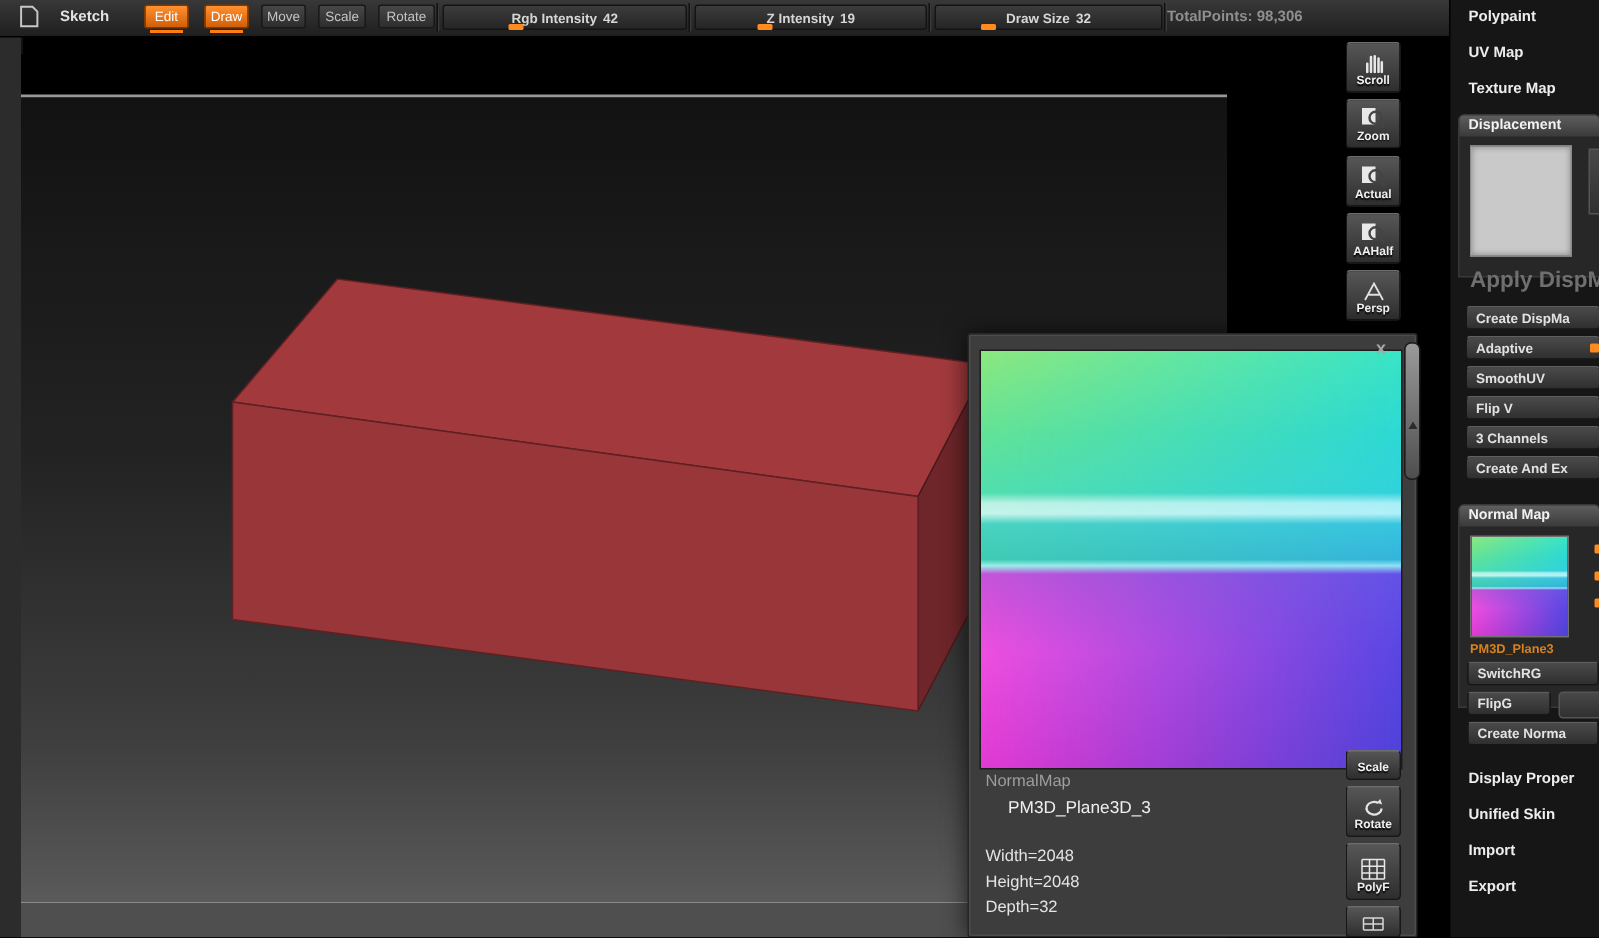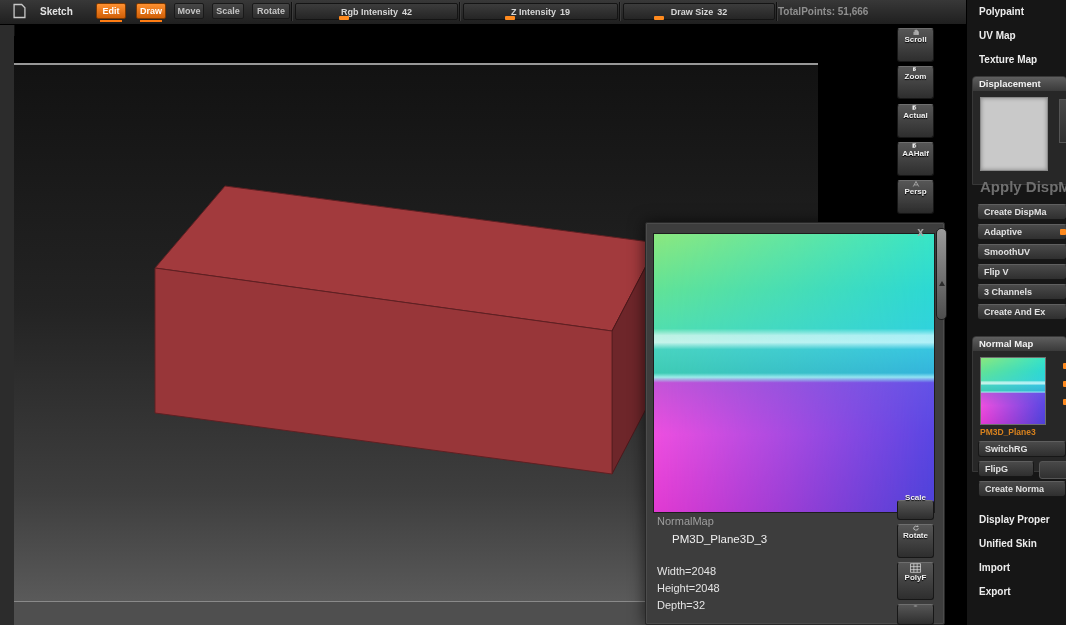--- a/index.html
+++ b/index.html
@@ -4,21 +4,21 @@
 <style>
   html,body{margin:0;padding:0;background:#000;}
   #page{position:relative;width:1066px;height:625px;overflow:hidden;
         font-family:"Liberation Sans",sans-serif;background:#000;user-select:none;}
 
   
   #topbar{position:absolute;left:0;top:0;width:966px;height:24px;
           background:linear-gradient(#383838,#1f1f1f);border-bottom:1px solid #000;z-index:4;}
   .doc-icon{position:absolute;left:13px;top:3px;}
   #sketch-label{position:absolute;left:40px;top:0;line-height:24px;font-size:10px;font-weight:bold;color:#e2e2e2;}
-  .mode-btn{position:absolute;top:3px;height:16px;border-radius:2px;font-size:9px;font-weight:bold;
+  .mode-btn{position:absolute;top:3px;height:16px;border-radius:2px;font-size:9px;font-weight:normal;
             display:flex;align-items:center;justify-content:center;padding:0 5px;box-sizing:border-box;}
   .mode-btn.inactive{background:linear-gradient(#474747,#2d2d2d);border:1px solid #191919;color:#c4c4c4;}
   .mode-btn.active{background:linear-gradient(#ff9узь030,#d05f08);background:linear-gradient(#ff9030,#d05f08);
             border:1px solid #7c3a02;color:#fff;}
   .mode-btn.active::after{content:"";position:absolute;left:3px;right:3px;bottom:-4px;height:2px;background:#ff7d14;}
   .vsep{position:absolute;top:2px;height:19px;width:1px;background:#101010;border-right:1px solid #3c3c3c;}
   .slider{position:absolute;top:3px;height:17px;border-radius:2px;background:linear-gradient(#3c3c3c,#252525);
           border:1px solid #141414;box-sizing:border-box;display:flex;align-items:center;justify-content:center;
           font-size:9px;font-weight:bold;color:#d6d6d6;gap:4px;text-align:center;}
   .slider .thumb{position:absolute;bottom:-1px;width:10px;height:4px;background:#ff8a1e;border-radius:1px;}
@@ -32,21 +32,21 @@
             background:linear-gradient(#121212 0%,#232323 45%,#3e3e3e 80%,#5a5a5a 100%);}
   #doc-bottom-line{position:absolute;left:14px;top:601px;width:804px;height:1px;background:#8a8a8a;}
   #doc-below{position:absolute;left:14px;top:602px;width:804px;height:23px;background:#4f4f4f;}
   #right-black{position:absolute;left:818px;top:24px;width:148px;height:601px;background:#000;}
   #box-svg{position:absolute;left:140px;top:170px;z-index:2;}
 
   
   .icon-btn{position:absolute;left:897px;width:37px;border-radius:3px;box-sizing:border-box;
             background:linear-gradient(#565656,#2e2e2e);border:1px solid #171717;border-top-color:#6e6e6e;
             display:flex;flex-direction:column;align-items:center;justify-content:flex-end;
-            padding-bottom:17px;z-index:3;}
+            padding-bottom:3px;z-index:3;}
   .icon-btn .lbl{font-size:8px;font-weight:bold;color:#f0f0f0;text-shadow:0 1px 1px #000;line-height:9px;}
   .icon-btn.over{z-index:8;}
   #scrollbar{position:absolute;left:936px;top:228px;width:11px;height:92px;border-radius:5px;z-index:9;
              background:linear-gradient(#9a9a9a,#4e4e4e);border:1px solid #1c1c1c;box-sizing:border-box;}
   #scrollbar .arr{width:0;height:0;margin:52px auto 0;border-left:3px solid transparent;
                   border-right:3px solid transparent;border-bottom:5px solid #2b2b2b;}
 
   
   #popup{position:absolute;left:645px;top:222px;width:300px;height:403px;background:#3d3d3d;
          border:1px solid #272727;box-shadow:0 0 16px rgba(0,0,0,.65), inset 0 0 0 1px #4c4c4c;
@@ -151,21 +151,21 @@
       <span class="thumb" style="left:27%"></span>
     </div>
     <div class="vsep" style="left:619px"></div>
     <div class="slider" style="left:623px;width:152px">
       <span>Draw Size</span>
       <span>32</span>
       <span class="thumb" style="left:20%"></span>
     </div>
     <div class="vsep" style="left:776px"></div>
 
-    <span id="total-points">TotalPoints:  51,666</span>
+    <span id="total-points">TotalPoints:  98,306</span>
   </div>
 
   <div id="left-tray"></div>
   <div id="doc-black"></div>
   <div id="doc-sep"></div>
   <div id="doc-grad"></div>
   <div id="doc-bottom-line"></div>
   <div id="doc-below"></div>
   <div id="right-black"></div>
 

